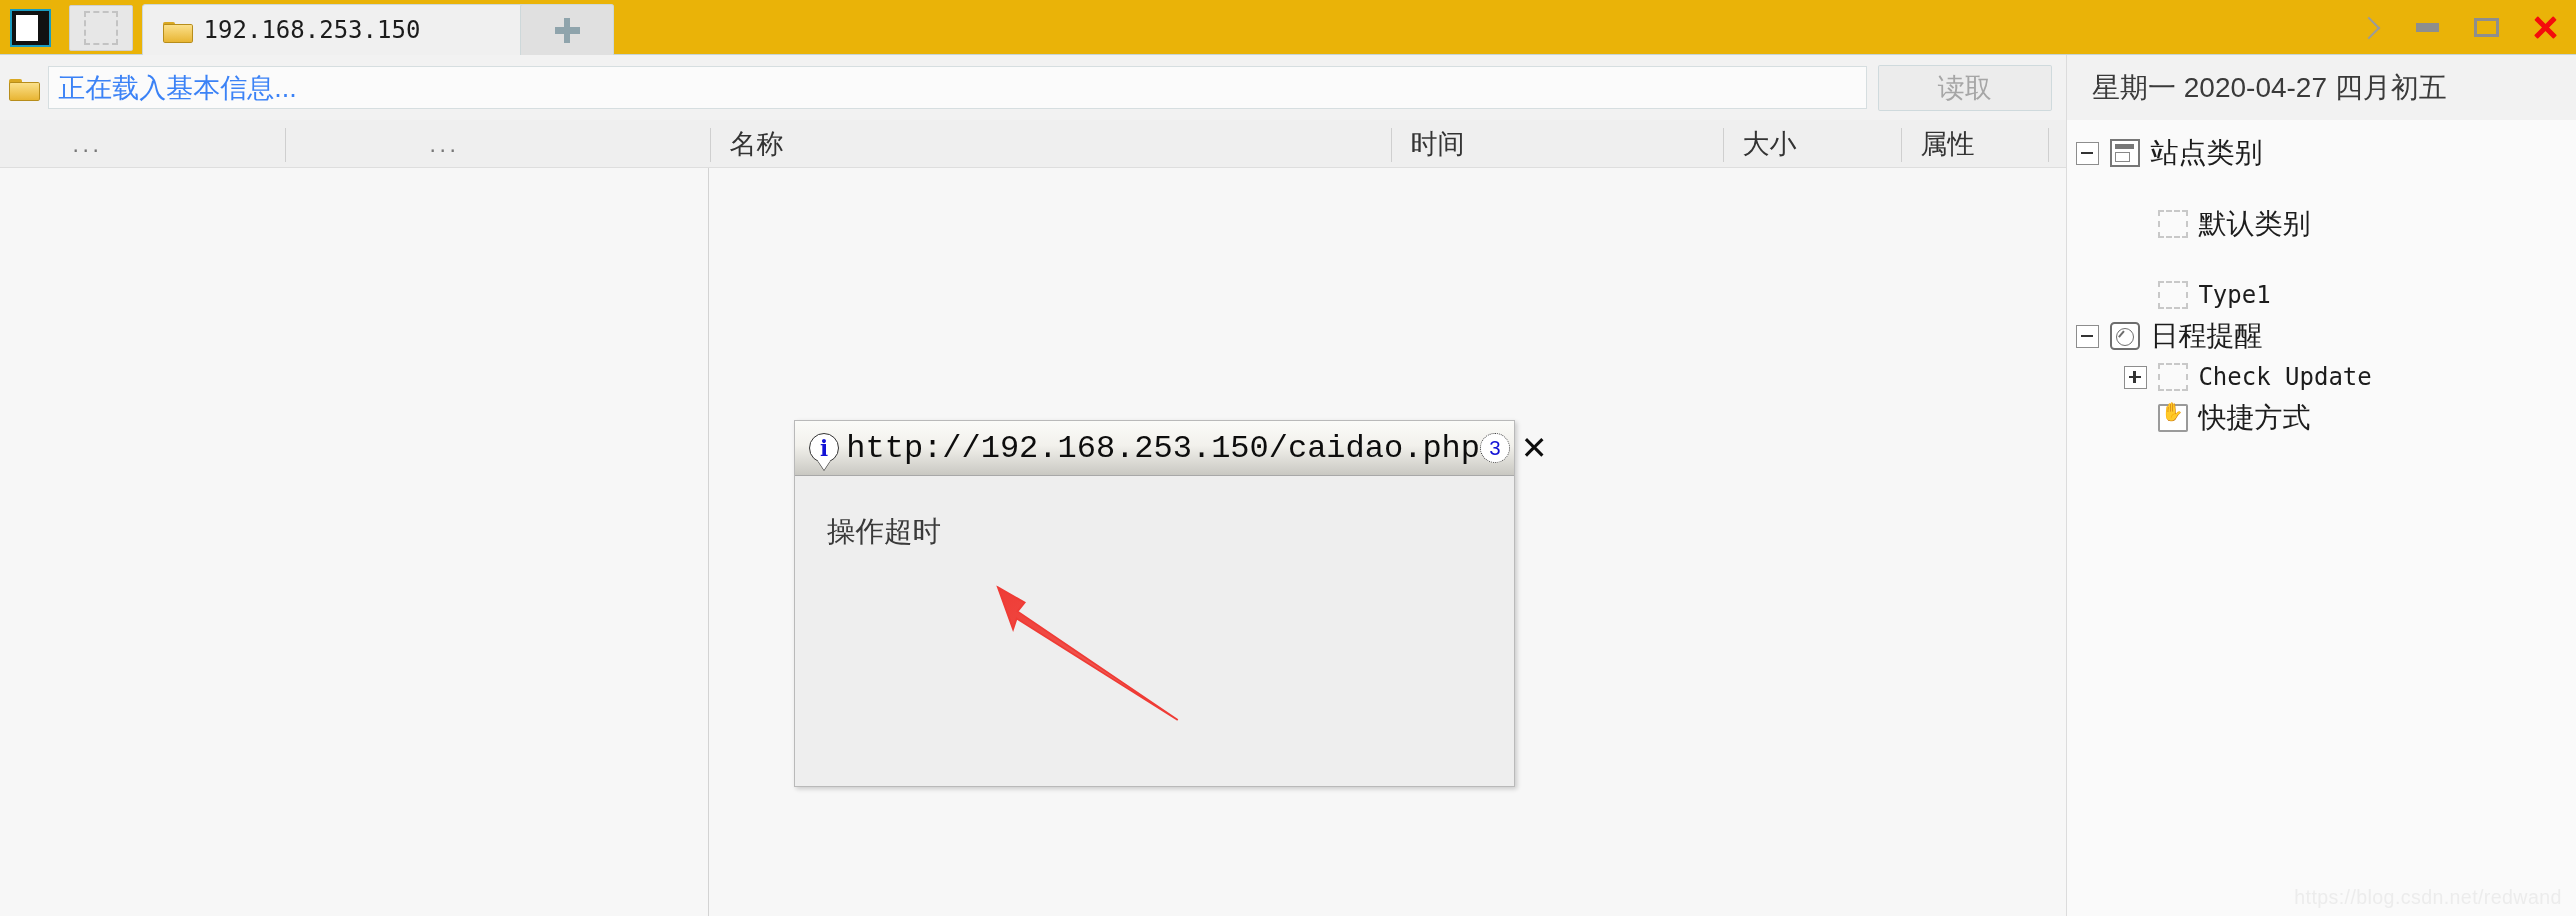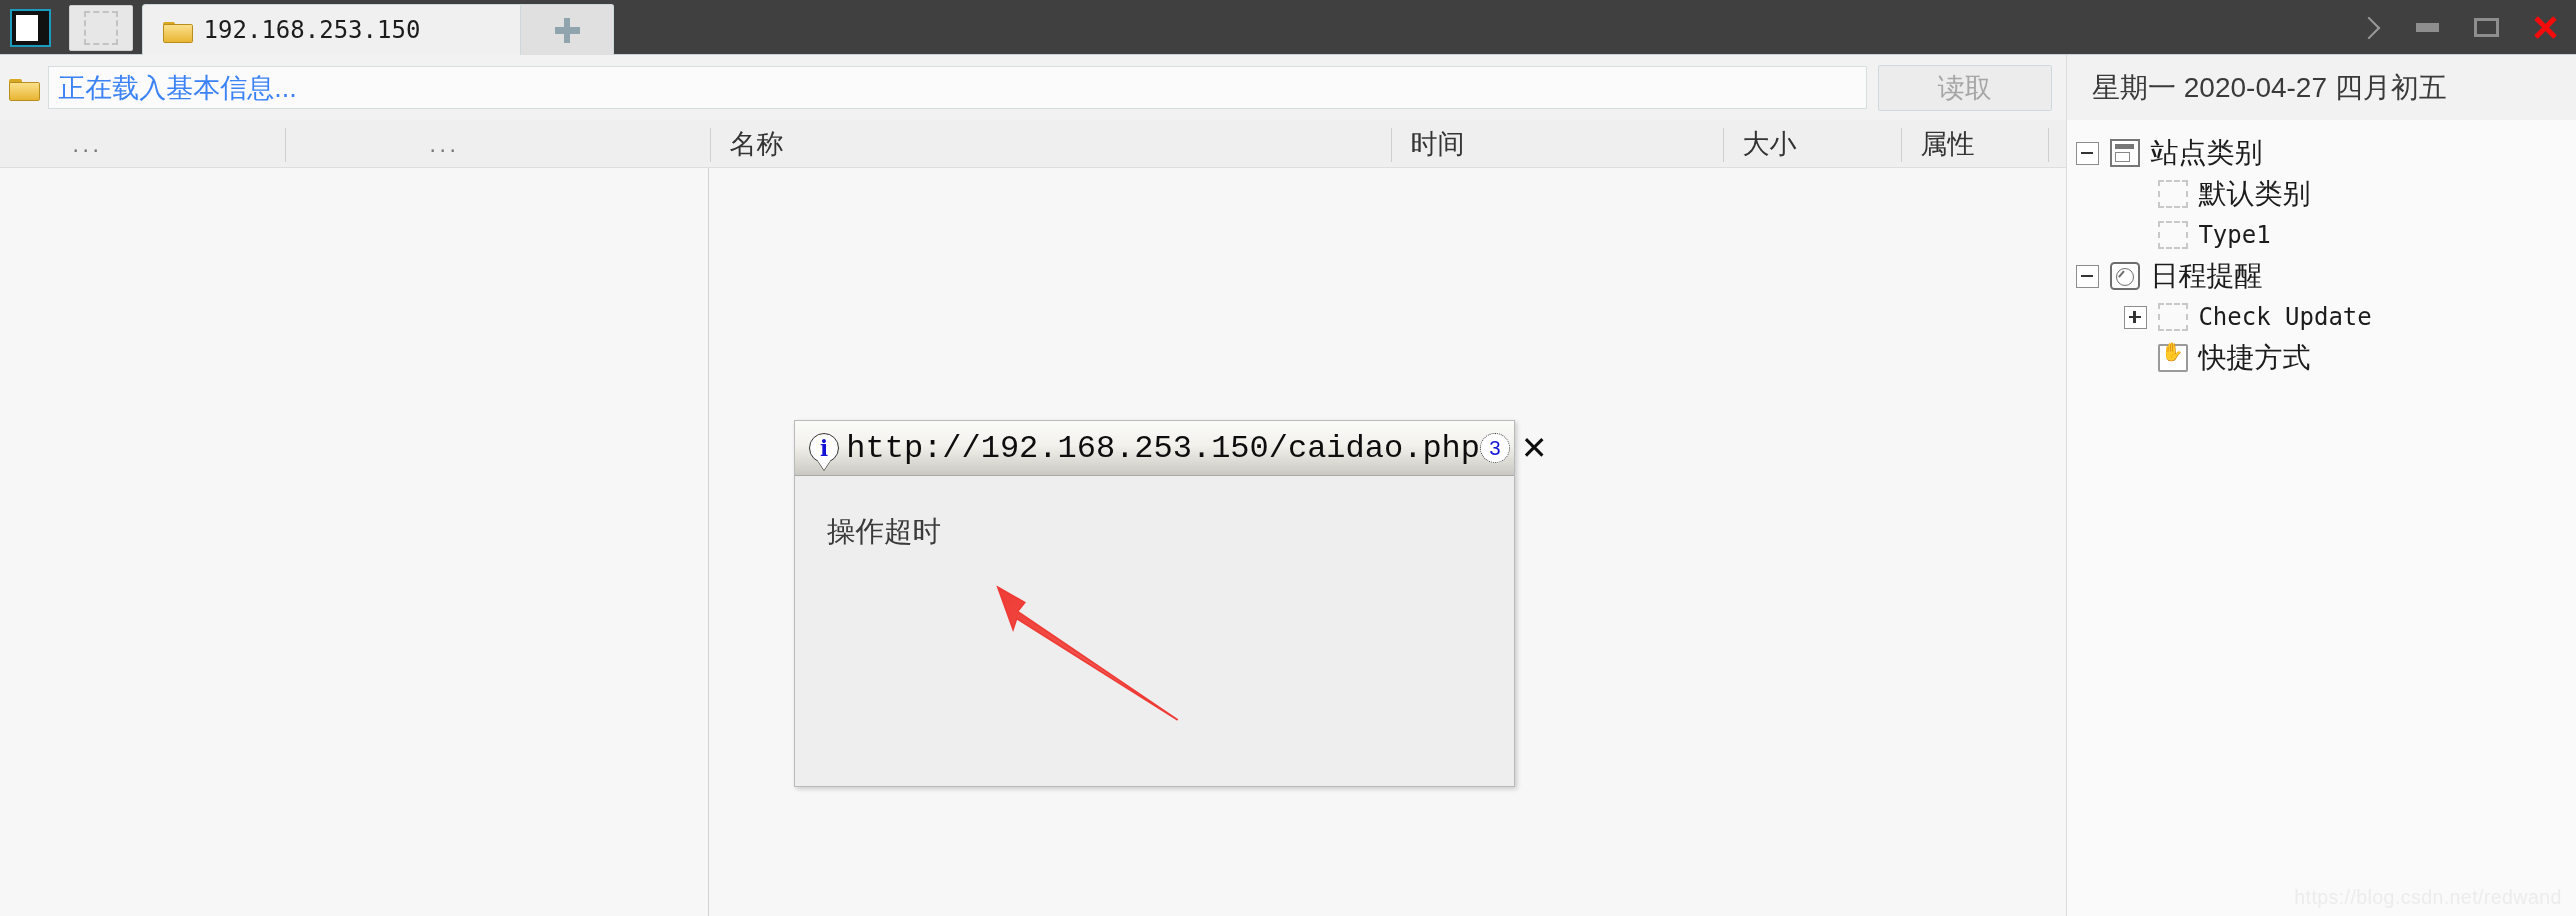--- a/index.html
+++ b/index.html
@@ -8,21 +8,21 @@
     height: 916px;
     overflow: hidden;
     background: #f7f7f7;
     font-family: "Liberation Sans", "DejaVu Sans", sans-serif;
   }
 
   
   #tabbar {
     position: absolute; left: 0; top: 0;
     width: 2576px; height: 55px;
-    background: #404040;
+    background: #eab308;
     border-bottom: 0.9px solid #c7d4d6;
   }
   .tb-icon-btn {
     position: absolute; top: 6.2px;
     width: 46px; height: 44px;
     display: flex; align-items: center; justify-content: center;
   }
   #btn-panel { left: 7.1px; }
   .panel-glyph {
     width: 37px; height: 34px;
@@ -156,21 +156,21 @@
   }
   #treepanel {
     position: absolute; left: 2066px; top: 120px;
     width: 510px; height: 796px; background: #fafafa;
     border-left: 0.9px solid #dcdcdc;
     padding-top: 12.5px;
   }
 
   
   .tnode { display: flex; align-items: center; height: 41px; padding-left: 9px; }
-  .tnode.lvl1 { padding-left: 57px; }
+  .tnode.lvl1 { padding-left: 57px; margin-top: 30px; }
   .expander {
     width: 23px; height: 23px; border: 1.8px solid #8d8d8d; background: #fff;
     position: relative; flex: 0 0 auto; margin-right: 10.7px;
   }
   .expander::before {
     content: ""; position: absolute; left: 3.6px; top: 9px; width: 12.5px; height: 2.7px; background: #333;
   }
   .expander.plus::after {
     content: ""; position: absolute; left: 8px; top: 4.5px; width: 2.7px; height: 11.6px; background: #333;
   }

